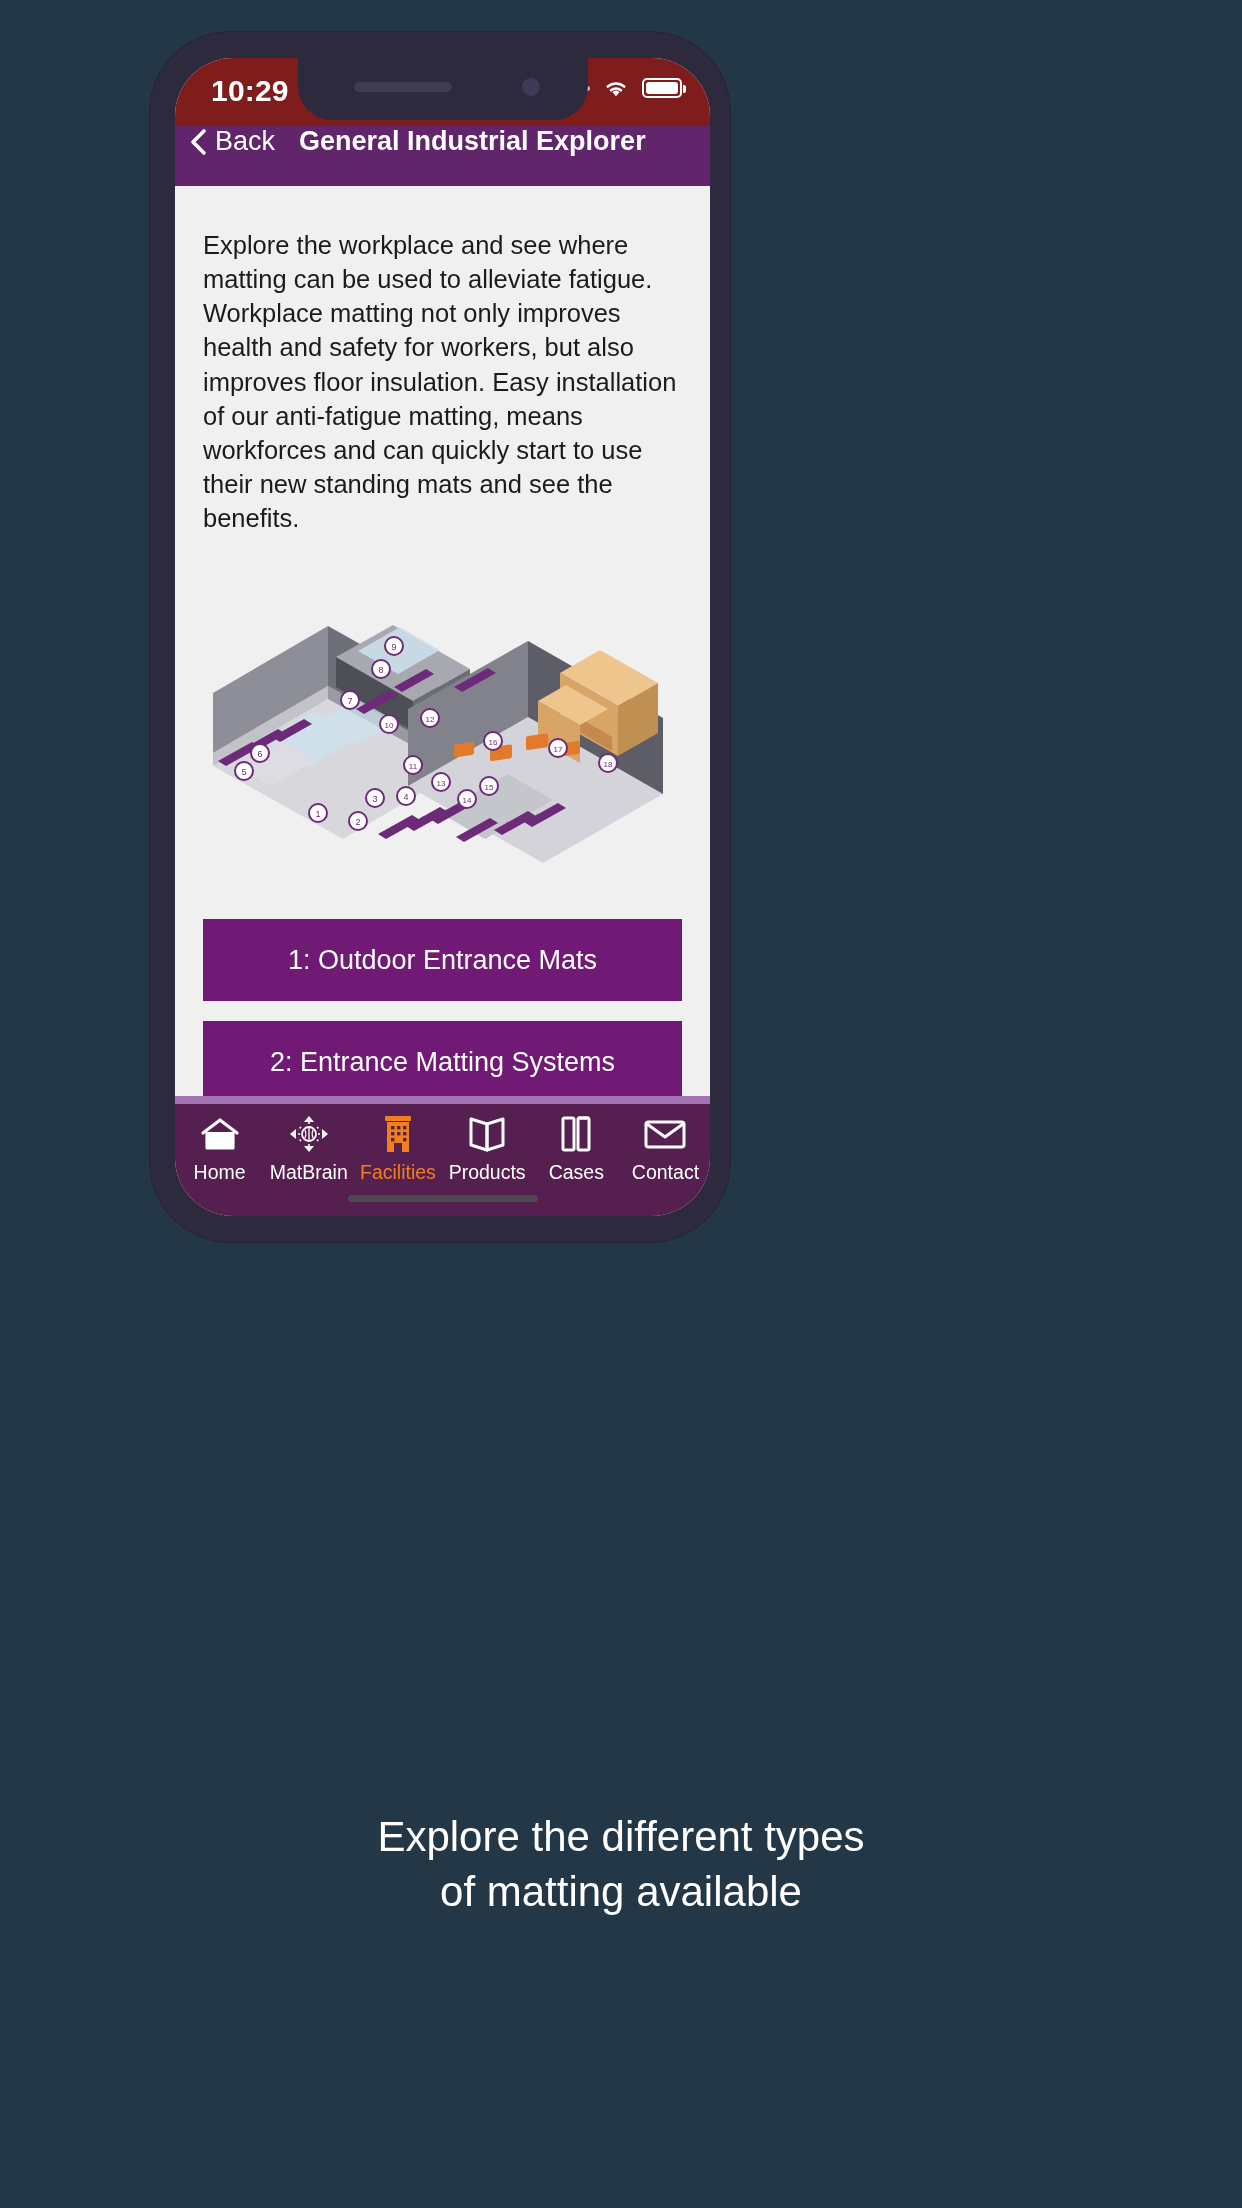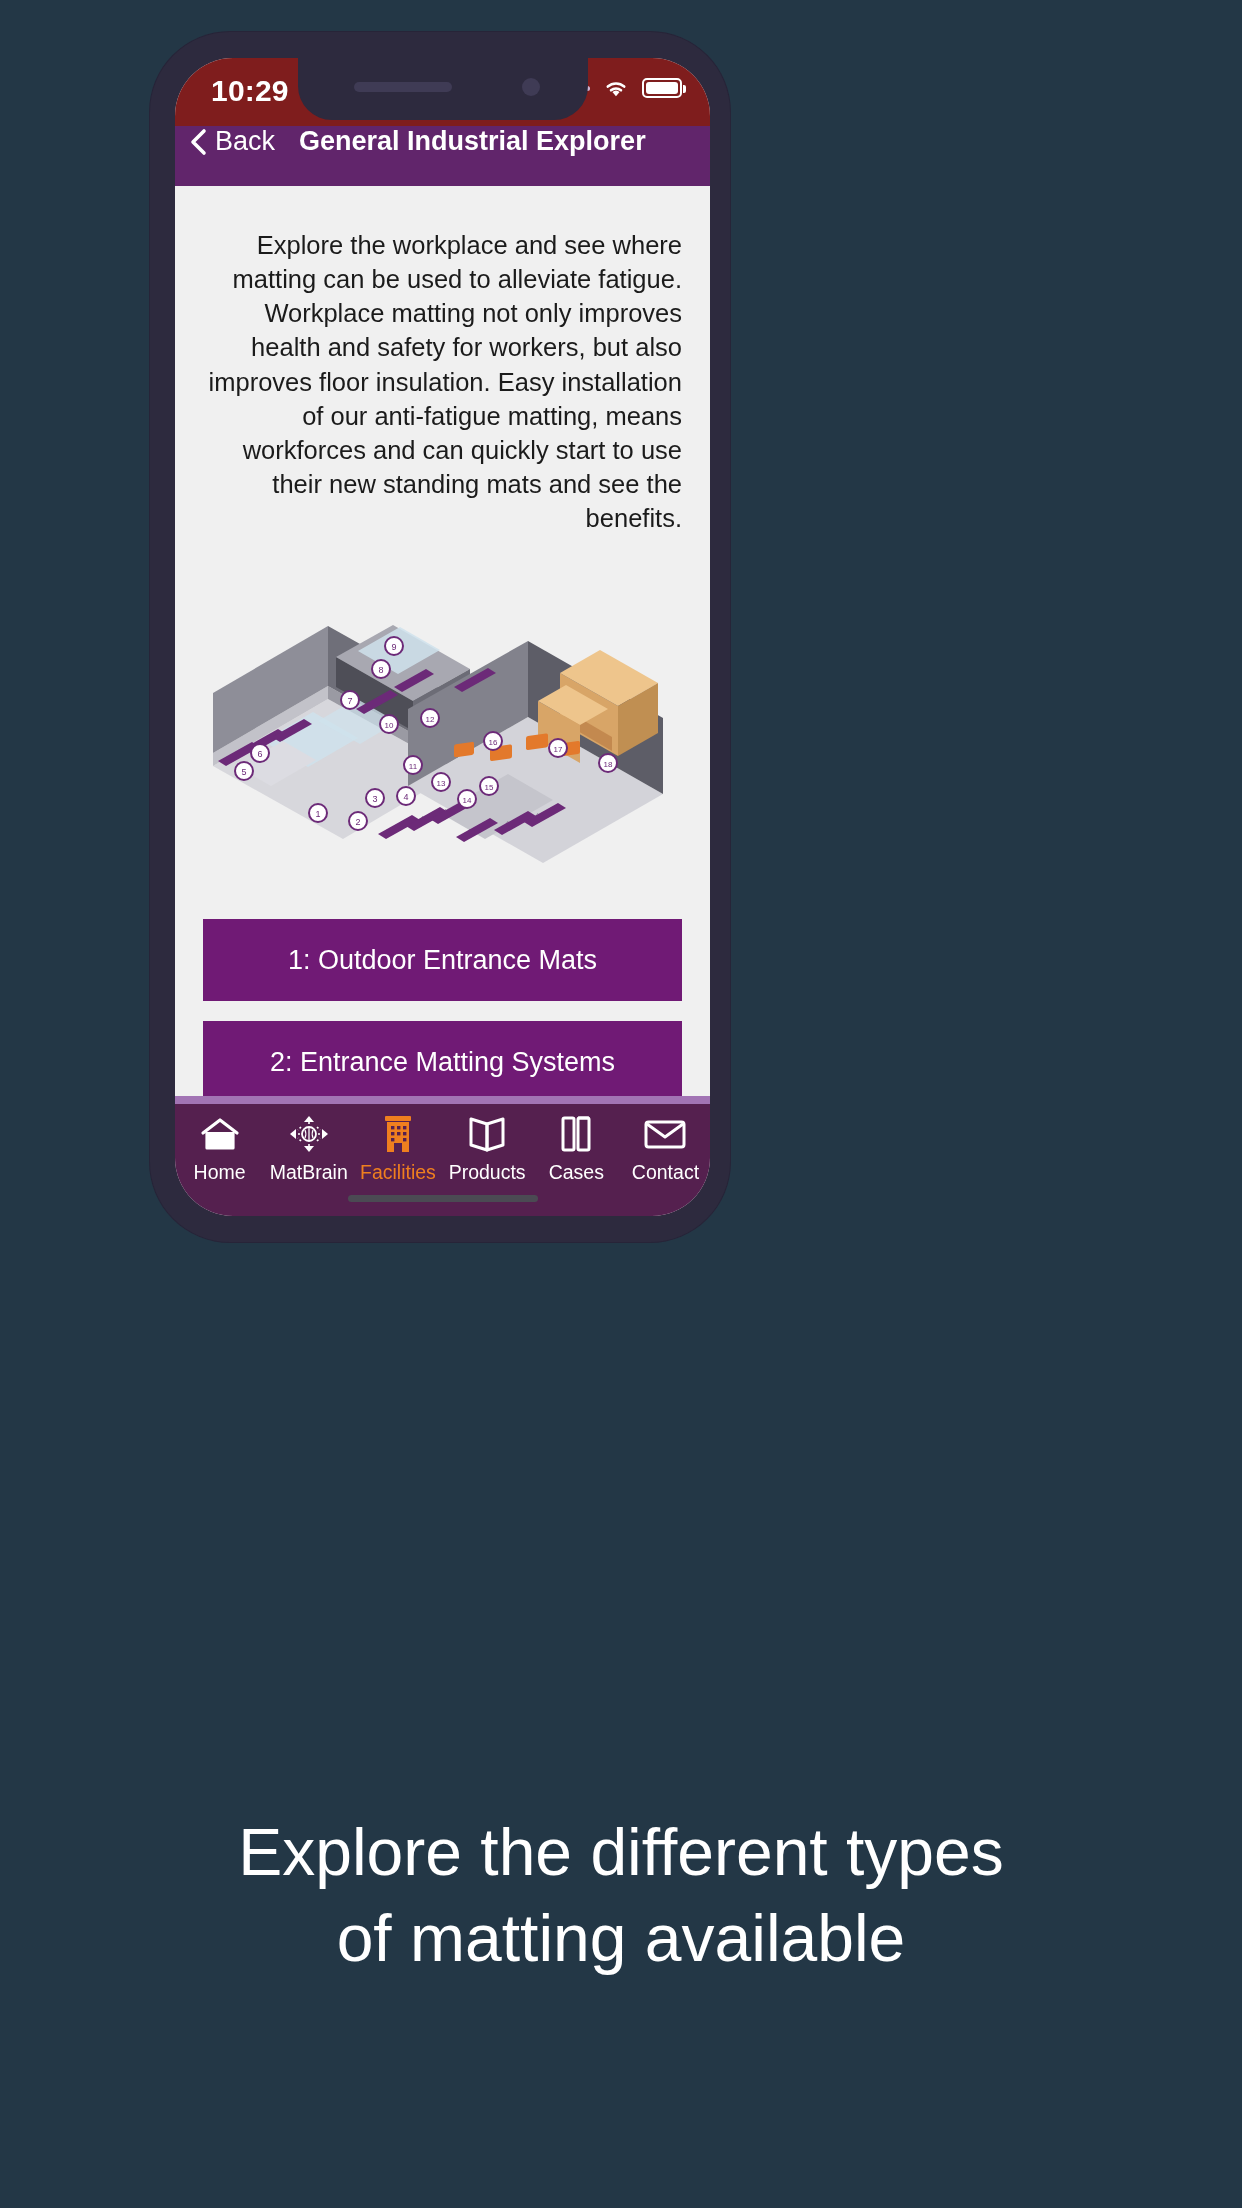--- a/index.html
+++ b/index.html
@@ -89,21 +89,21 @@
     color:#fff; font-size:27px; font-weight:bold; margin-left:24px;
   }
 
   
   #content{
     position:absolute; left:0; top:128px; width:535px; height:940px;
     background:#f0f0f0; overflow:hidden; z-index:2;
   }
   #intro-paragraph{
     margin:42px 28px 0 28px;
-    font-size:25.5px; line-height:1.34; color:#1b1b1b;text-align:right;
+    font-size:25.5px; line-height:1.34; color:#1b1b1b;
   }
 
   
   #illustration{
     position:relative; margin:46px auto 0 auto;
     width:470px; height:290px;
   }
   #illustration svg{ display:block; }
 
   
@@ -138,21 +138,21 @@
   #home-indicator{
     position:absolute; left:50%; transform:translateX(-50%); bottom:14px;
     width:190px; height:7px; border-radius:4px; background:#4b4a53;
     z-index:9;
   }
 
   
   #caption{
     position:absolute; left:0; right:0; top:1810px;
     text-align:center; color:#ffffff;
-    font-size:66px; line-height:1.3;
+    font-size:42px; line-height:1.3;
     font-weight:400;
     padding:0 120px;
   }
 </style>
 </head>
 <body>
 
 <div id="phone-frame"></div>
 
 <div id="phone-screen">

